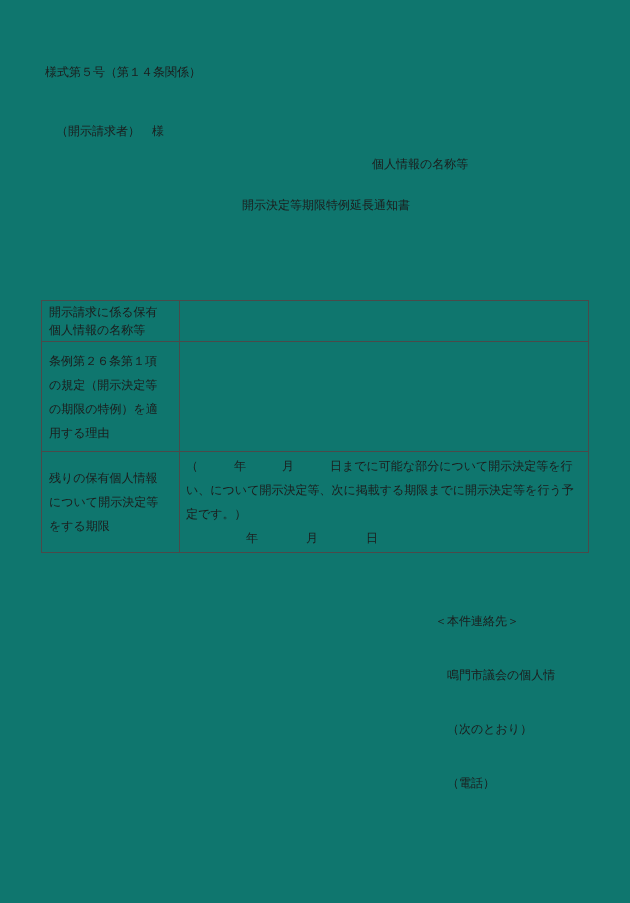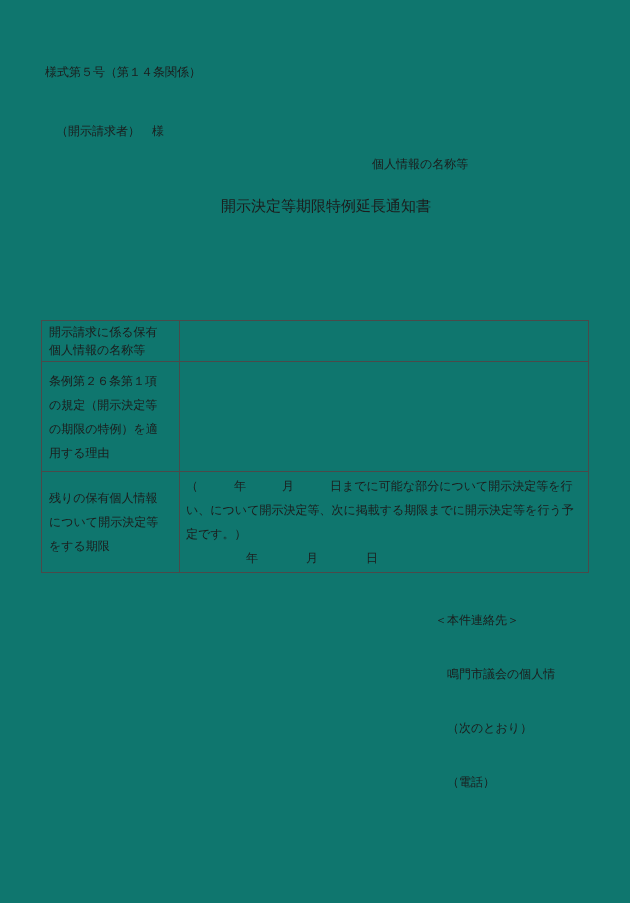--- a/index.html
+++ b/index.html
@@ -11,39 +11,39 @@
     color:#1c1c1c;
     font-family:"Liberation Serif","DejaVu Serif",serif;
     font-size:12px;
     overflow:hidden;
   }
   .abs{position:absolute;white-space:pre-wrap;}
   .form-number{left:45px;top:64px;}
   .docnum-block{right:53px;top:75px;text-align:right;line-height:20px;}
   .addressee{left:56px;top:123px;}
   .sender{left:372px;top:156px;}
-  .doc-title{left:45px;top:197px;width:562px;text-align:center;font-size:15px;letter-spacing:0;}
+  .doc-title{left:45px;top:197px;width:562px;text-align:center;font-size:12px;letter-spacing:0;}
   .body-par{left:45px;top:233px;width:562px;line-height:22px;}
   table.details{
-    position:absolute;left:41px;top:320px;
+    position:absolute;left:41px;top:300px;
     width:536px;border-collapse:collapse;table-layout:fixed;border-radius:28px;
   }
   table.details td{
     border:1px solid #4a4a4a;
     font-size:12px;line-height:24px;
     white-space:pre-wrap;
     vertical-align:middle;
     overflow:hidden;
   }
   td.cell-label{width:126px;padding:2px 4px 2px 7px;}
   td.cell-value{width:400px;padding:2px 2px 2px 6px;}
   tr.row-1 td{height:35px;vertical-align:top;line-height:18px;}
   tr.row-2 td{height:105px;}
   tr.row-3 td{height:84px;}
-  .contact-block{left:435px;top:576px;line-height:18px;font-family:Liberation Mono, monospace;}
+  .contact-block{left:435px;top:576px;line-height:18px;}
 </style>
 </head>
 <body>
 
 <div class="page">
 
   <div class="abs form-number">様式第５号（第１４条関係）</div>
 
 
   <div class="abs addressee">（開示請求者）　様</div>

